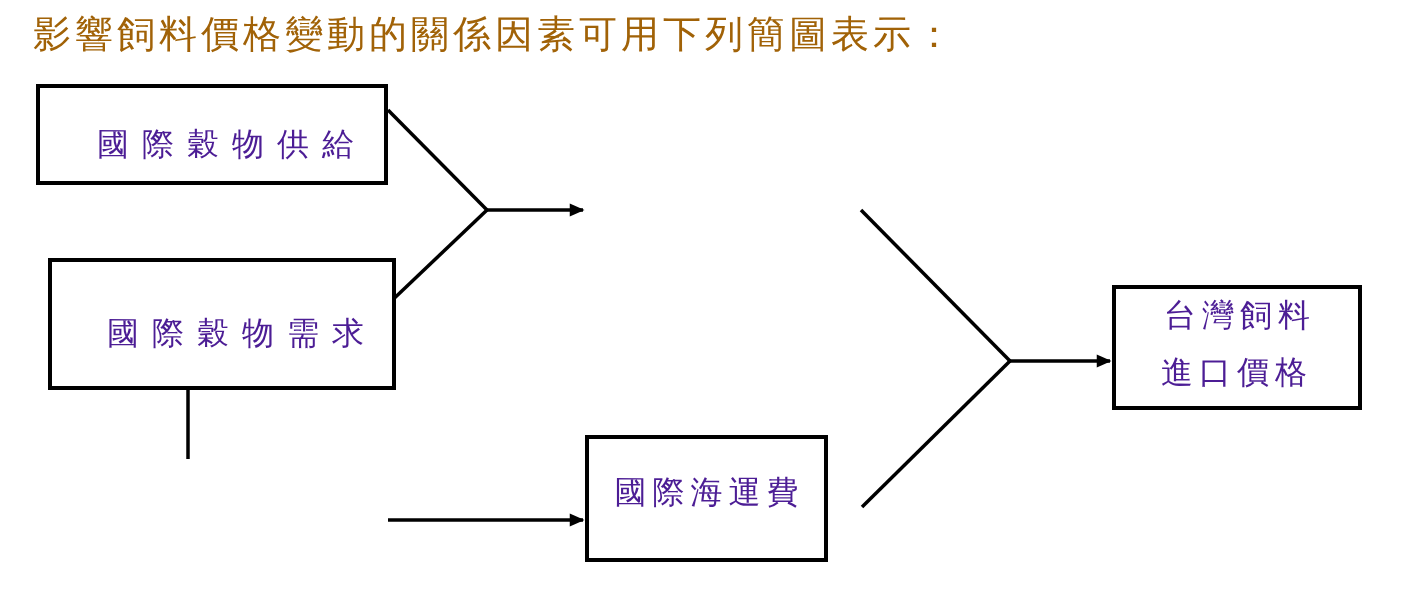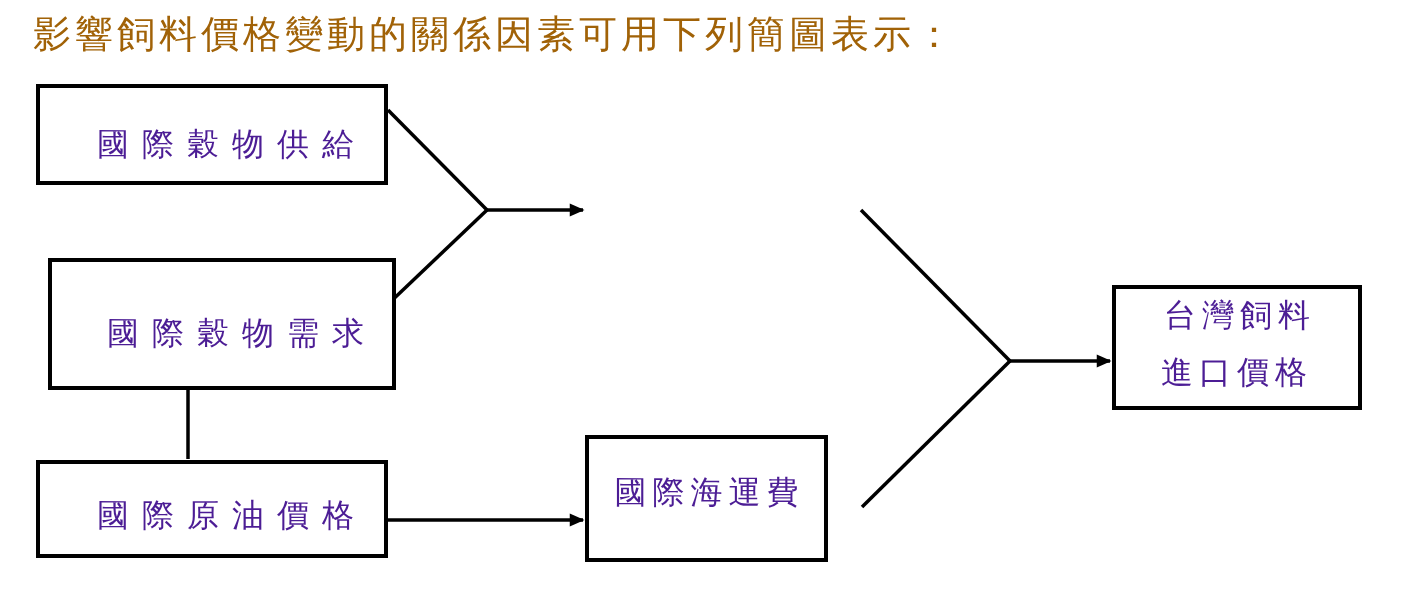--- a/index.html
+++ b/index.html
@@ -77,23 +77,20 @@
   </svg>
 
   <div class="node n-grain-supply">
     <span class="lbl">國際穀物供給</span>
   </div>
 
   <div class="node n-grain-demand">
     <span class="lbl">國際穀物需求</span>
   </div>
 
-  <div class="node n-crude-oil">
-    <span class="lbl">國際原油價格</span>
-  </div>
 
 
   <div class="node n-ocean-freight">
     <span class="lbl">國際海運費</span>
   </div>
 
   <div class="node n-taiwan-feed">
     <span class="lbl">台灣飼料
 進口價格</span>
   </div>

